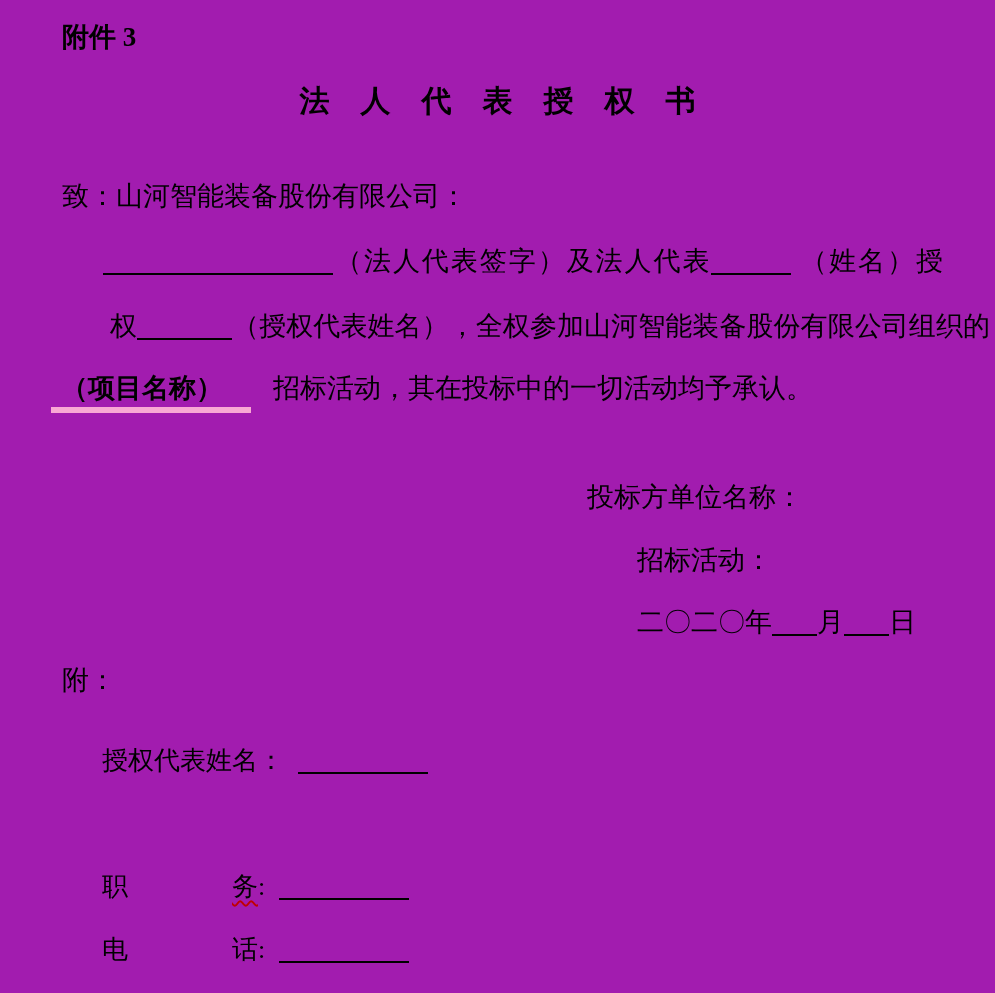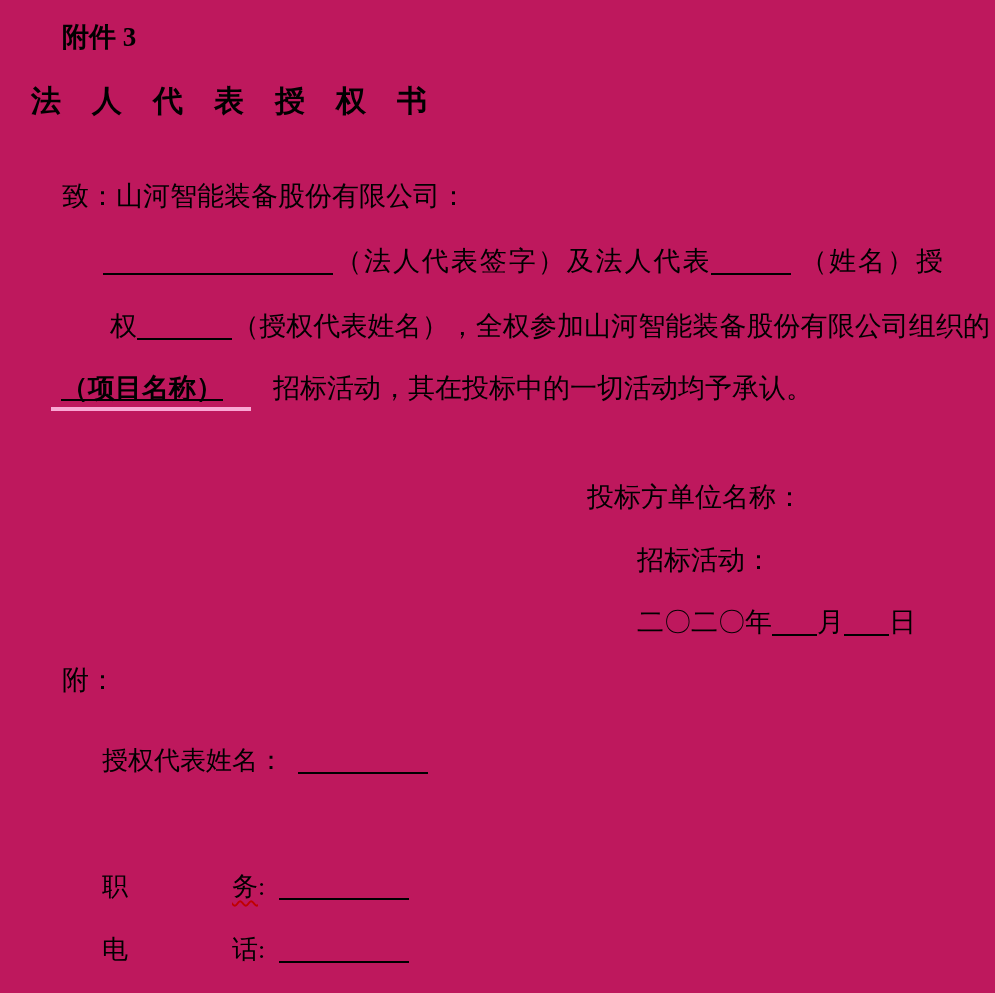--- a/index.html
+++ b/index.html
@@ -3,33 +3,34 @@
 <meta charset="utf-8">
 <style>
   * { margin: 0; padding: 0; box-sizing: border-box; }
   html, body { background: #ffffff; }
   body { width: 995px; height: 993px; overflow: hidden; }
 
   .page {
     position: relative;
     width: 995px;
     height: 993px;
-    background: #be185d;
+    background: #a21caf;
     color: #000000;
     font-family: "Liberation Serif", "DejaVu Serif", serif;
     font-size: 27px;
     line-height: 34px;
   }
 
   .abs { position: absolute; }
 
   
   .attach-no { left: 62px; top: 20px; font-weight: bold; font-size: 27px; }
   .doc-title {
     left: 0; right: 0; top: 84px;
+    text-align: center;
     font-weight: bold;
     font-size: 30px;
     letter-spacing: 31px;
     text-indent: 31px;
     white-space: nowrap;
   }
 
   
   .salutation { left: 62px; top: 179px; }
   .pline { left: 63px; width: 880px; white-space: nowrap; }
@@ -48,25 +49,24 @@
   .w230 { width: 230px; }
   .w95  { width: 95px; }
   .w80  { width: 80px; }
   .w45  { width: 45px; }
   .w130 { width: 130px; margin-left: 14px; }
   .indent { margin-left: 40px; }
 
   .project-name {
     display: inline-block;
     font-weight: bold;
-    border-bottom: 4px solid #f9a8d4;
+    border-bottom: 6px solid #f9a8d4;
     padding: 0 28px 2px 10px;
     margin-left: -12px;
     margin-right: 22px;
-    text-decoration: underline;
   }
 
   
   .sign-line { left: 587px; top: 480px; }
   .seal-line { left: 637px; top: 543px; }
   .date-line { left: 637px; top: 605px; white-space: nowrap; text-align: right; }
 
   
   .attach-head { left: 62px; top: 663px; }
   .frow { left: 102px; font-size: 26px; white-space: nowrap; margin-top: 44px; }

